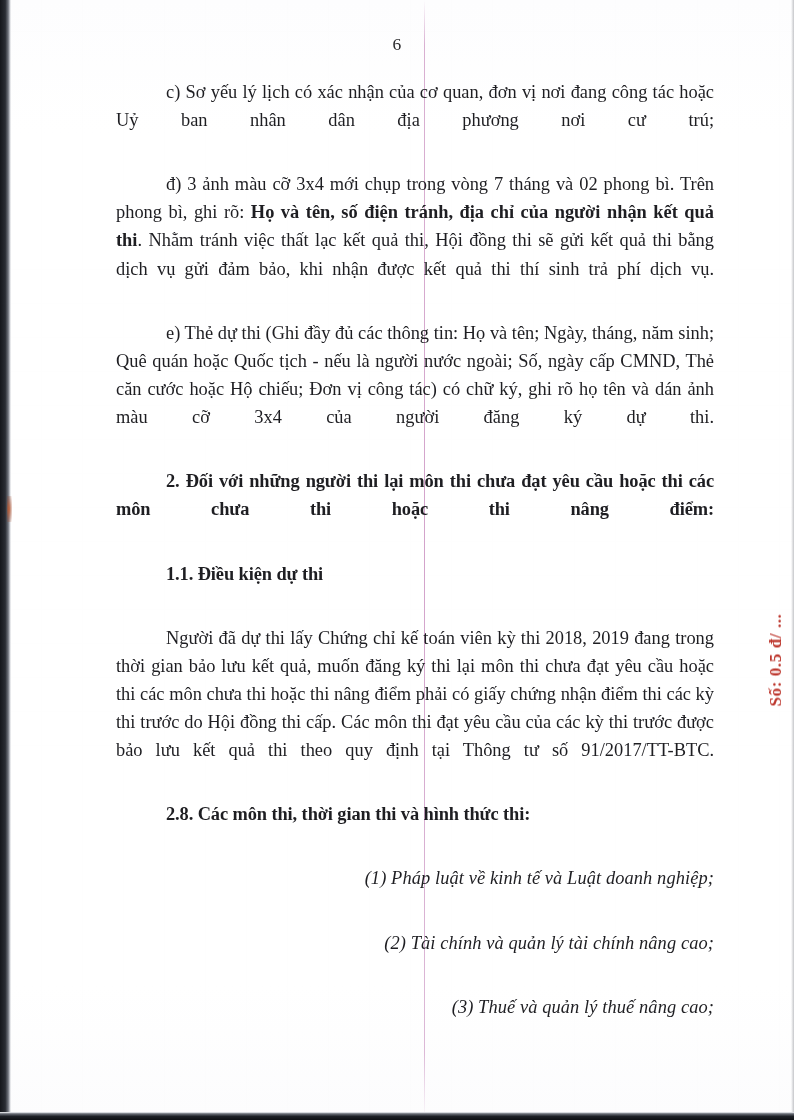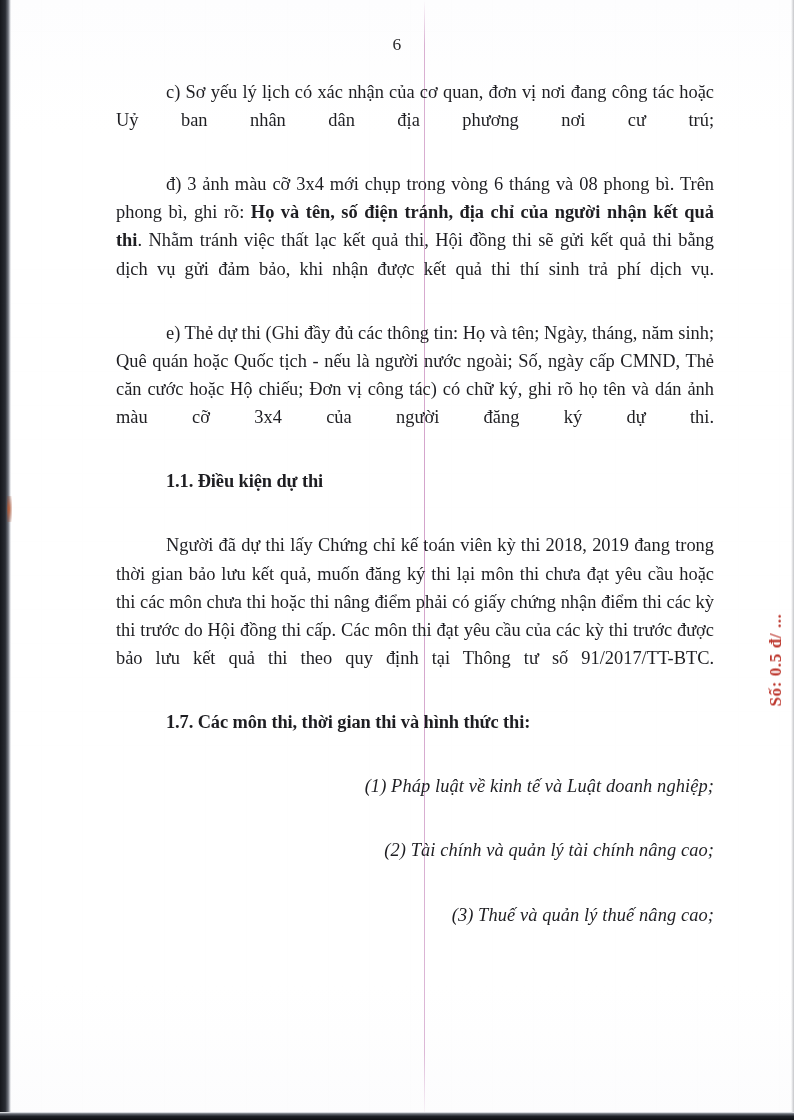--- a/index.html
+++ b/index.html
@@ -172,25 +172,26 @@
 <div id="page">
 
   <div id="paper-grain"></div>
 
   <div class="fold-line"></div>
 
   <div id="page-number">6</div>
 
   <div id="body-text">
       <p>c) Sơ yếu lý lịch có xác nhận của cơ quan, đơn vị nơi đang công tác hoặc Uỷ ban nhân dân địa phương nơi cư trú;</p>
-      <p><span>đ) 3 ảnh màu cỡ 3x4 mới chụp trong vòng 6 tháng và 08 phong bì. Trên phong bì, ghi rõ: </span><b>Họ và tên, số điện tránh, địa chỉ của người nhận kết quả thi</b><span>. Nhằm tránh việc thất lạc kết quả thi, Hội đồng thi sẽ gửi kết quả thi bằng dịch vụ gửi đảm bảo, khi nhận được kết quả thi thí sinh trả phí dịch vụ.</span></p>
+      <p><span>đ) 3 ảnh màu cỡ 3x4 mới chụp trong vòng 7 tháng và 02 phong bì. Trên phong bì, ghi rõ: </span><b>Họ và tên, số điện tránh, địa chỉ của người nhận kết quả thi</b><span>. Nhằm tránh việc thất lạc kết quả thi, Hội đồng thi sẽ gửi kết quả thi bằng dịch vụ gửi đảm bảo, khi nhận được kết quả thi thí sinh trả phí dịch vụ.</span></p>
       <p>e) Thẻ dự thi (Ghi đầy đủ các thông tin: Họ và tên; Ngày, tháng, năm sinh; Quê quán hoặc Quốc tịch - nếu là người nước ngoài; Số, ngày cấp CMND, Thẻ căn cước hoặc Hộ chiếu; Đơn vị công tác) có chữ ký, ghi rõ họ tên và dán ảnh màu cỡ 3x4 của người đăng ký dự thi.</p>
+      <p class="heading">2. Đối với những người thi lại môn thi chưa đạt yêu cầu hoặc thi các môn chưa thi hoặc thi nâng điểm:</p>
       <p class="heading short">1.1. Điều kiện dự thi</p>
       <p>Người đã dự thi lấy Chứng chỉ kế toán viên kỳ thi 2018, 2019 đang trong thời gian bảo lưu kết quả, muốn đăng ký thi lại môn thi chưa đạt yêu cầu hoặc thi các môn chưa thi hoặc thi nâng điểm phải có giấy chứng nhận điểm thi các kỳ thi trước do Hội đồng thi cấp. Các môn thi đạt yêu cầu của các kỳ thi trước được bảo lưu kết quả thi theo quy định tại Thông tư số 91/2017/TT-BTC.</p>
-      <p class="heading short">1.7. Các môn thi, thời gian thi và hình thức thi:</p>
+      <p class="heading short">2.8. Các môn thi, thời gian thi và hình thức thi:</p>
       <p class="exam-item">(1) Pháp luật về kinh tế và Luật doanh nghiệp;</p>
       <p class="exam-item">(2) Tài chính và quản lý tài chính nâng cao;</p>
       <p class="exam-item">(3) Thuế và quản lý thuế nâng cao;</p>
     </div>
 
   <div id="margin-stamp">
     <span class="stamp-text">Số: 0.5 đ/ ...</span>
   </div>
 
   <div class="scan-edge-left"></div>

